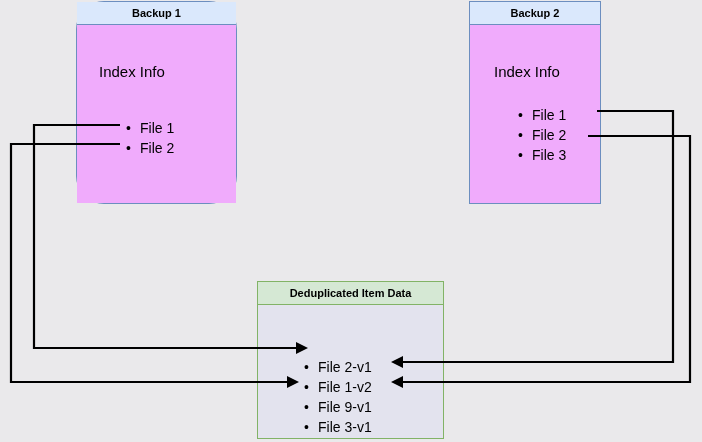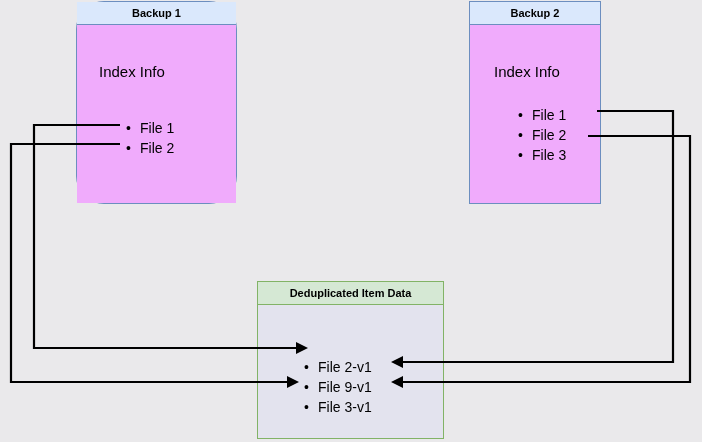--- a/index.html
+++ b/index.html
@@ -123,20 +123,21 @@
         <li>File 3</li>
       </ul>
     </div>
   </div>
 
   <div class="node dedup" style="left:257px; top:281px; width:187px; height:158px;">
     <div class="node-header">Deduplicated Item Data</div>
     <div class="node-body">
       <ul class="file-list" style="left:44px; top:52px;">
         <li>File 2-v1</li>
+        <li>File 1-v2</li>
         <li>File 9-v1</li>
         <li>File 3-v1</li>
       </ul>
     </div>
   </div>
 
   <svg id="edges" viewBox="0 0 702 442">
 
     <g>
       <path d="M 120 125 L 34 125 L 34 348 L 296 348"></path>

